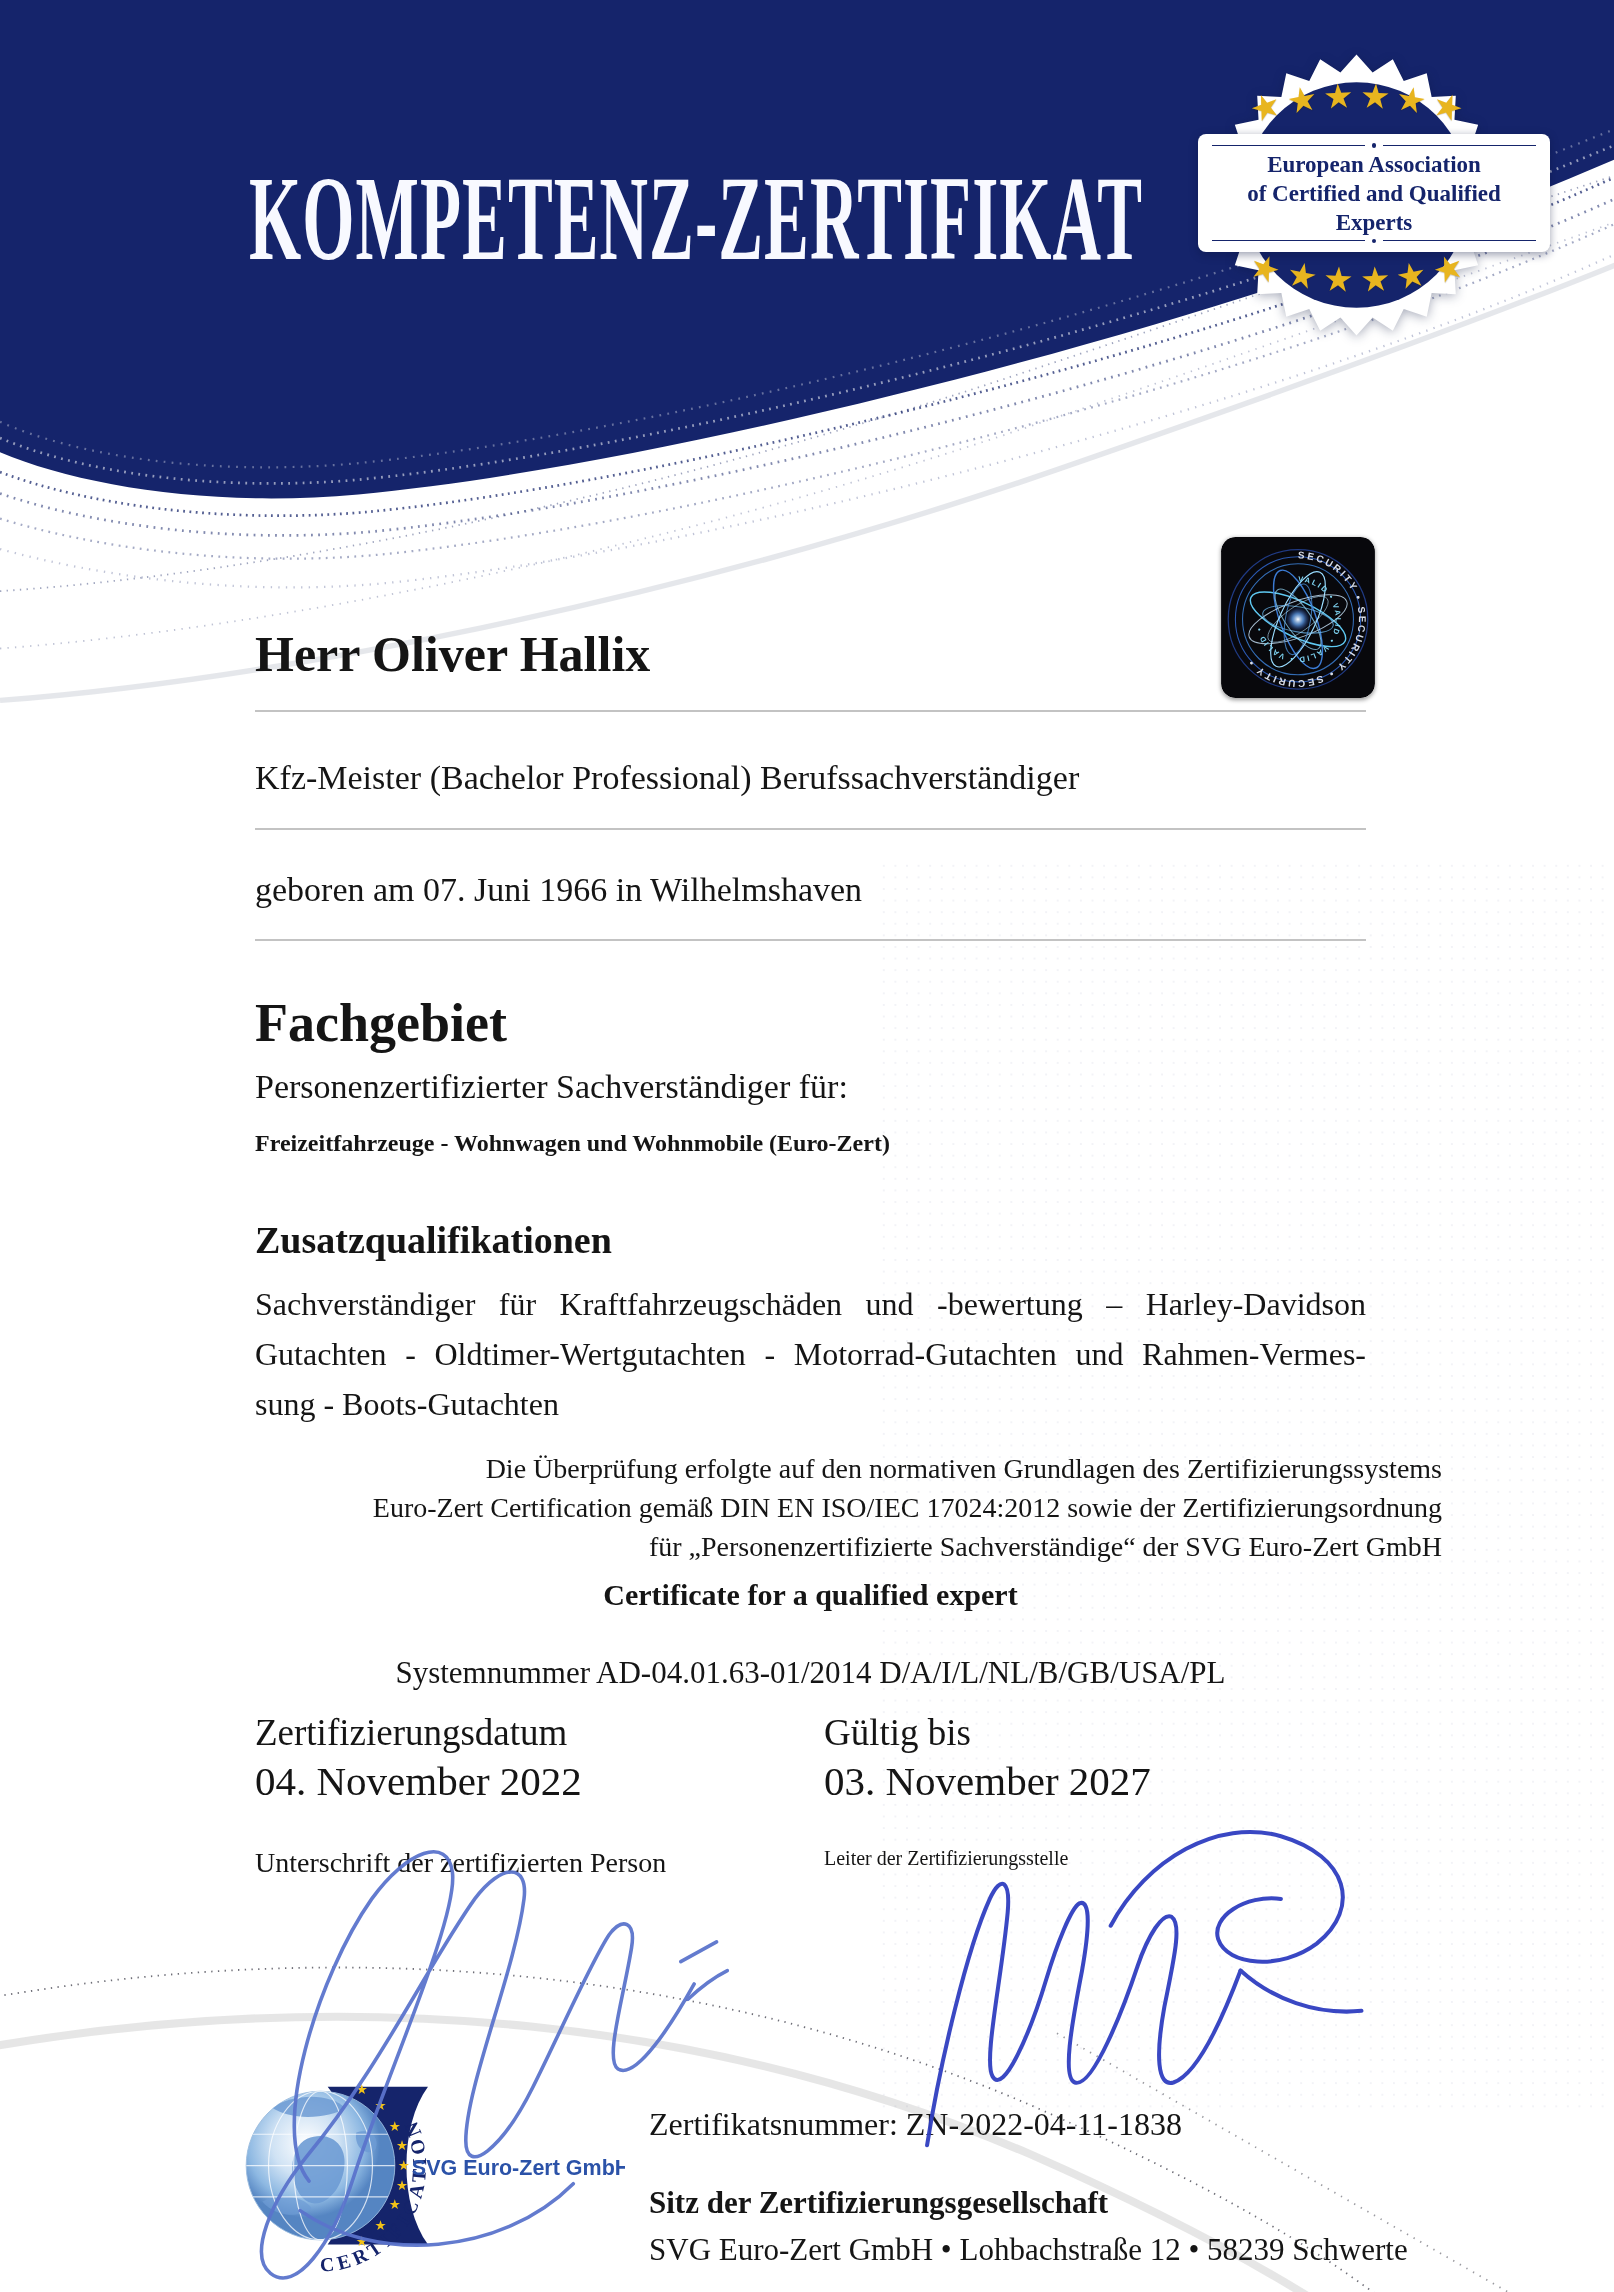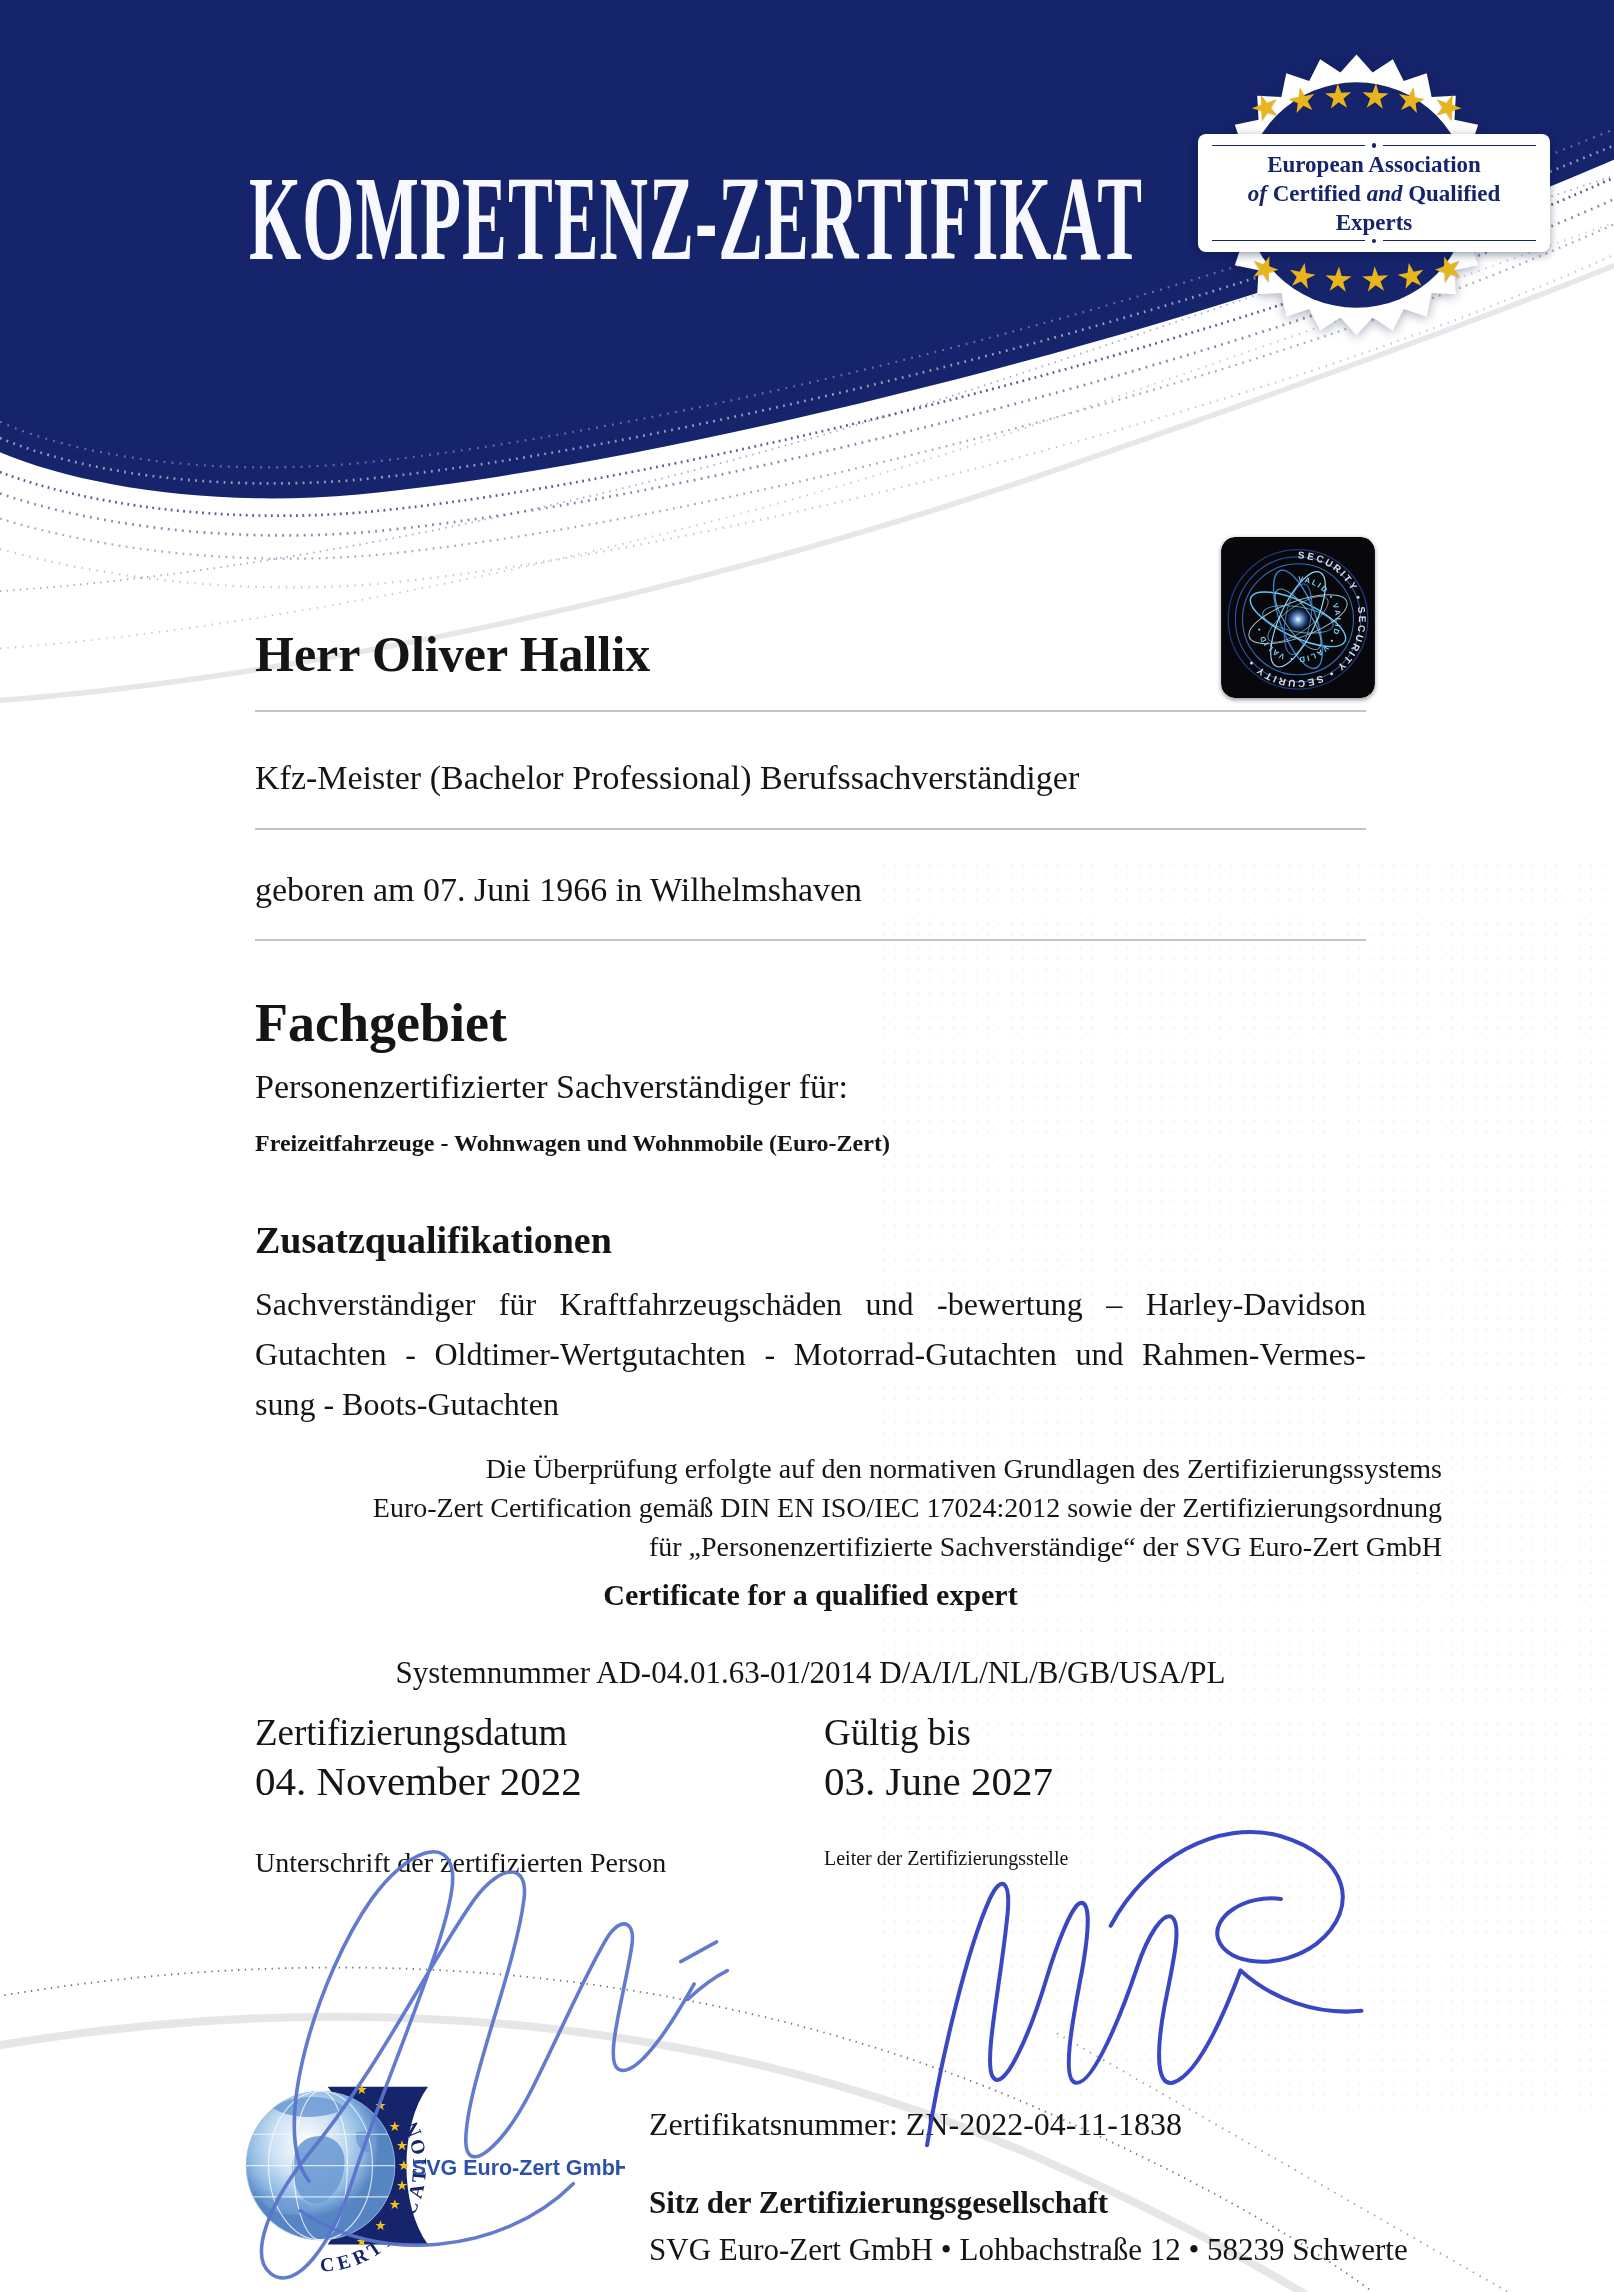--- a/index.html
+++ b/index.html
@@ -26,21 +26,21 @@
   #badge-svg{left:1191px; top:25px; z-index:2; filter:drop-shadow(0 2.7px 5.4px rgba(10,20,60,.35));}
   #badge-banner{
     left:1198px; top:134px; width:352px; height:118px; background:#fff; border-radius:8px;
     box-shadow:0 2.7px 8px rgba(10,20,60,.4); z-index:3; display:flex; flex-direction:column;
     justify-content:space-between; padding:9px 14.3px; box-sizing:border-box; text-align:center;
   }
   .brule{display:flex; align-items:center; gap:7.2px;}
   .brule i{flex:1; height:0; border-top:1.8px solid var(--navy); display:block;}
   .brule s{width:4.5px; height:4.5px; background:var(--navy); border-radius:50%; display:block;}
   #badge-text{color:var(--navy); font-weight:bold; font-size:23px; line-height:29px;}
-  #badge-text .it{font-style:italic; font-weight:600;}
+  #badge-text .it{font-weight:600;}
   .stars-row{position:absolute; z-index:3; display:flex; justify-content:space-between;
     width:213px; color:var(--gold); font-size:34px; line-height:34px;
     font-family:"DejaVu Sans",sans-serif; text-shadow:0 0.9px 0.9px rgba(60,40,0,.25);}
   #stars-top{left:1250px; top:79px;}
   #stars-bottom{left:1250px; top:262px;}
   #stars-top span, #stars-bottom span{display:block;}
   #stars-top .s1{transform:translateY(10.7px) rotate(-20deg);}
   #stars-top .s2{transform:translateY(3.6px) rotate(-11deg);}
   #stars-top .s3{transform:translateY(0) rotate(-3deg);}
   #stars-top .s4{transform:translateY(0) rotate(3deg);}
@@ -216,21 +216,21 @@
     <div>Euro-Zert Certification gemäß DIN EN ISO/IEC 17024:2012 sowie der Zertifizierungsordnung</div>
     <div>für „Personenzertifizierte Sachverständige“ der SVG Euro-Zert GmbH</div>
   </div>
 
   <div id="expert-line">Certificate for a qualified expert</div>
   <div id="system-line">Systemnummer AD-04.01.63-01/2014 D/A/I/L/NL/B/GB/USA/PL</div>
 
   <div id="cert-date-label" class="tline">Zertifizierungsdatum</div>
   <div id="cert-date-value" class="tline">04. November 2022</div>
   <div id="valid-label">Gültig bis</div>
-  <div id="valid-value">03. June 2027</div>
+  <div id="valid-value">03. November 2027</div>
 
   <div id="sig-left-label" class="tline">Unterschrift der zertifizierten Person</div>
   <div id="sig-right-label">Leiter der Zertifizierungsstelle</div>
 
   <svg id="signatures" width="1615" height="2293" viewBox="0 0 1803 2560">
     <g fill="none" stroke="#5b74cc" stroke-width="4" stroke-linecap="round" opacity=".95">
       <path d="M345,2435 C300,2380 355,2205 415,2120 C455,2065 500,2050 505,2090 C512,2140 430,2320 395,2430 C370,2508 330,2560 302,2538 C277,2518 302,2458 342,2408 C422,2312 480,2190 530,2120 C560,2080 590,2080 585,2120 C575,2200 520,2330 520,2390 C520,2430 560,2400 595,2330 C625,2270 660,2190 680,2160 C695,2140 710,2145 705,2175 C695,2235 675,2300 690,2310 C710,2322 750,2260 775,2215"></path>
       <path d="M760,2190 L800,2168"></path>
       <path d="M768,2232 C785,2216 800,2206 812,2200"></path>
       <path d="M335,2468 C420,2528 560,2518 640,2438"></path>

